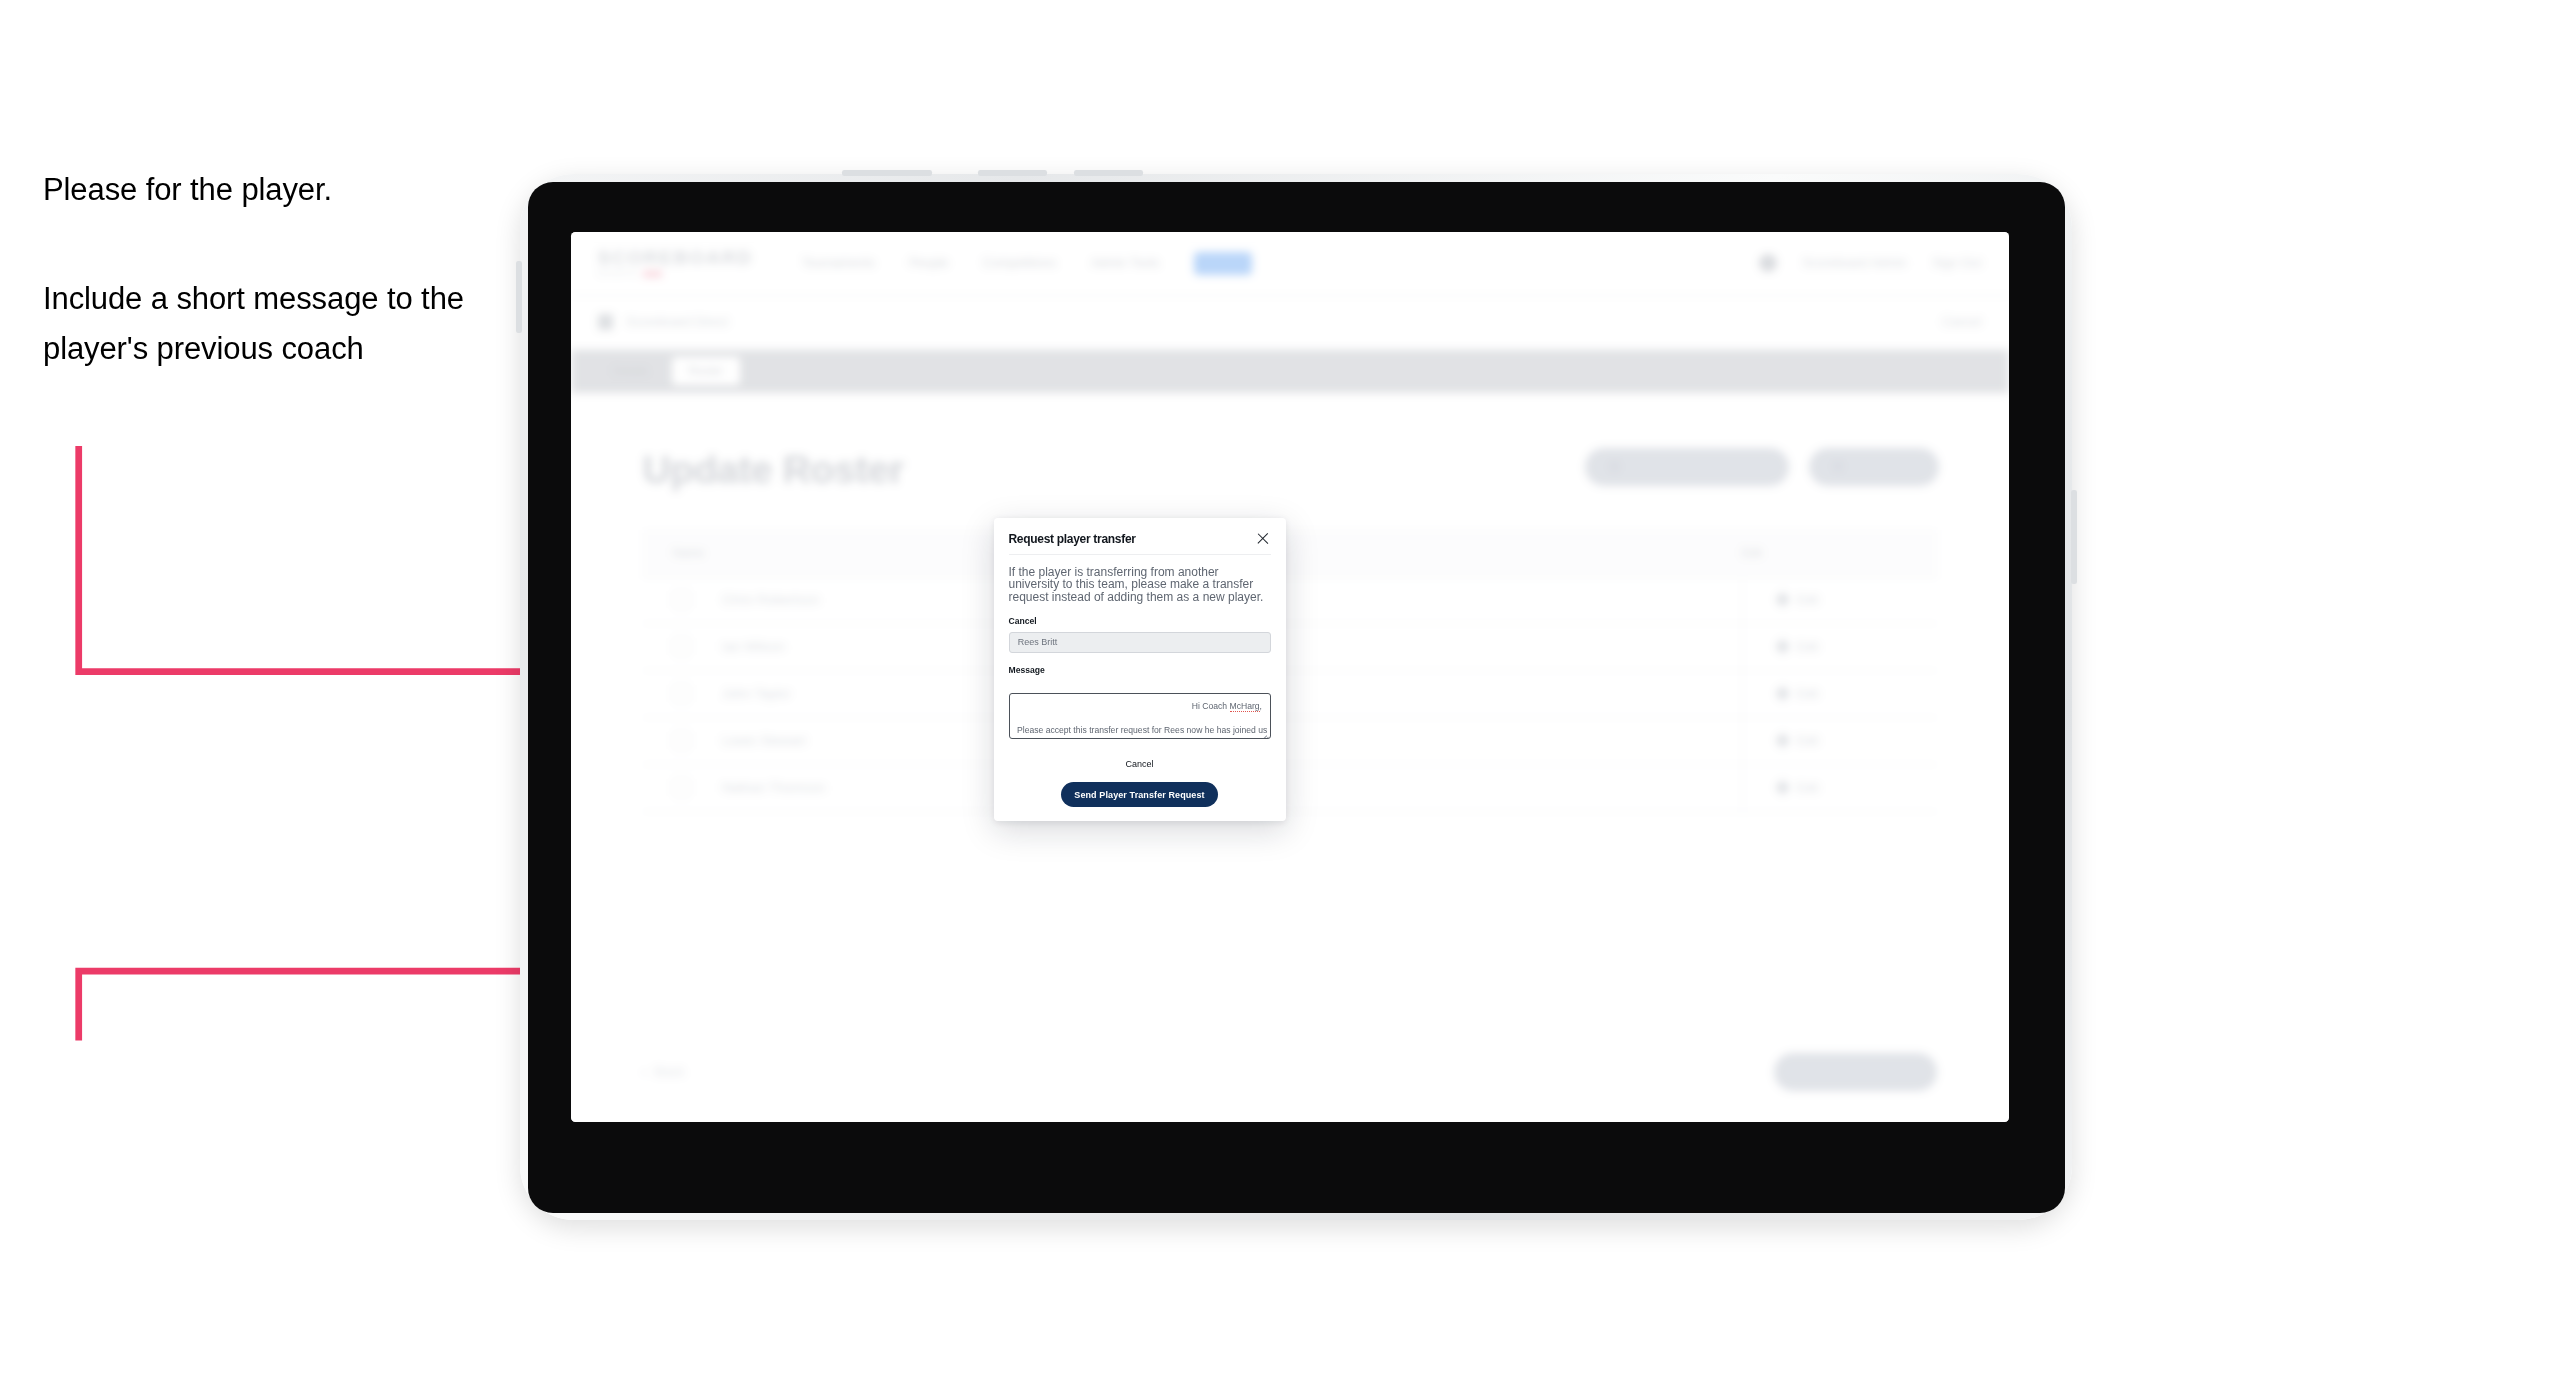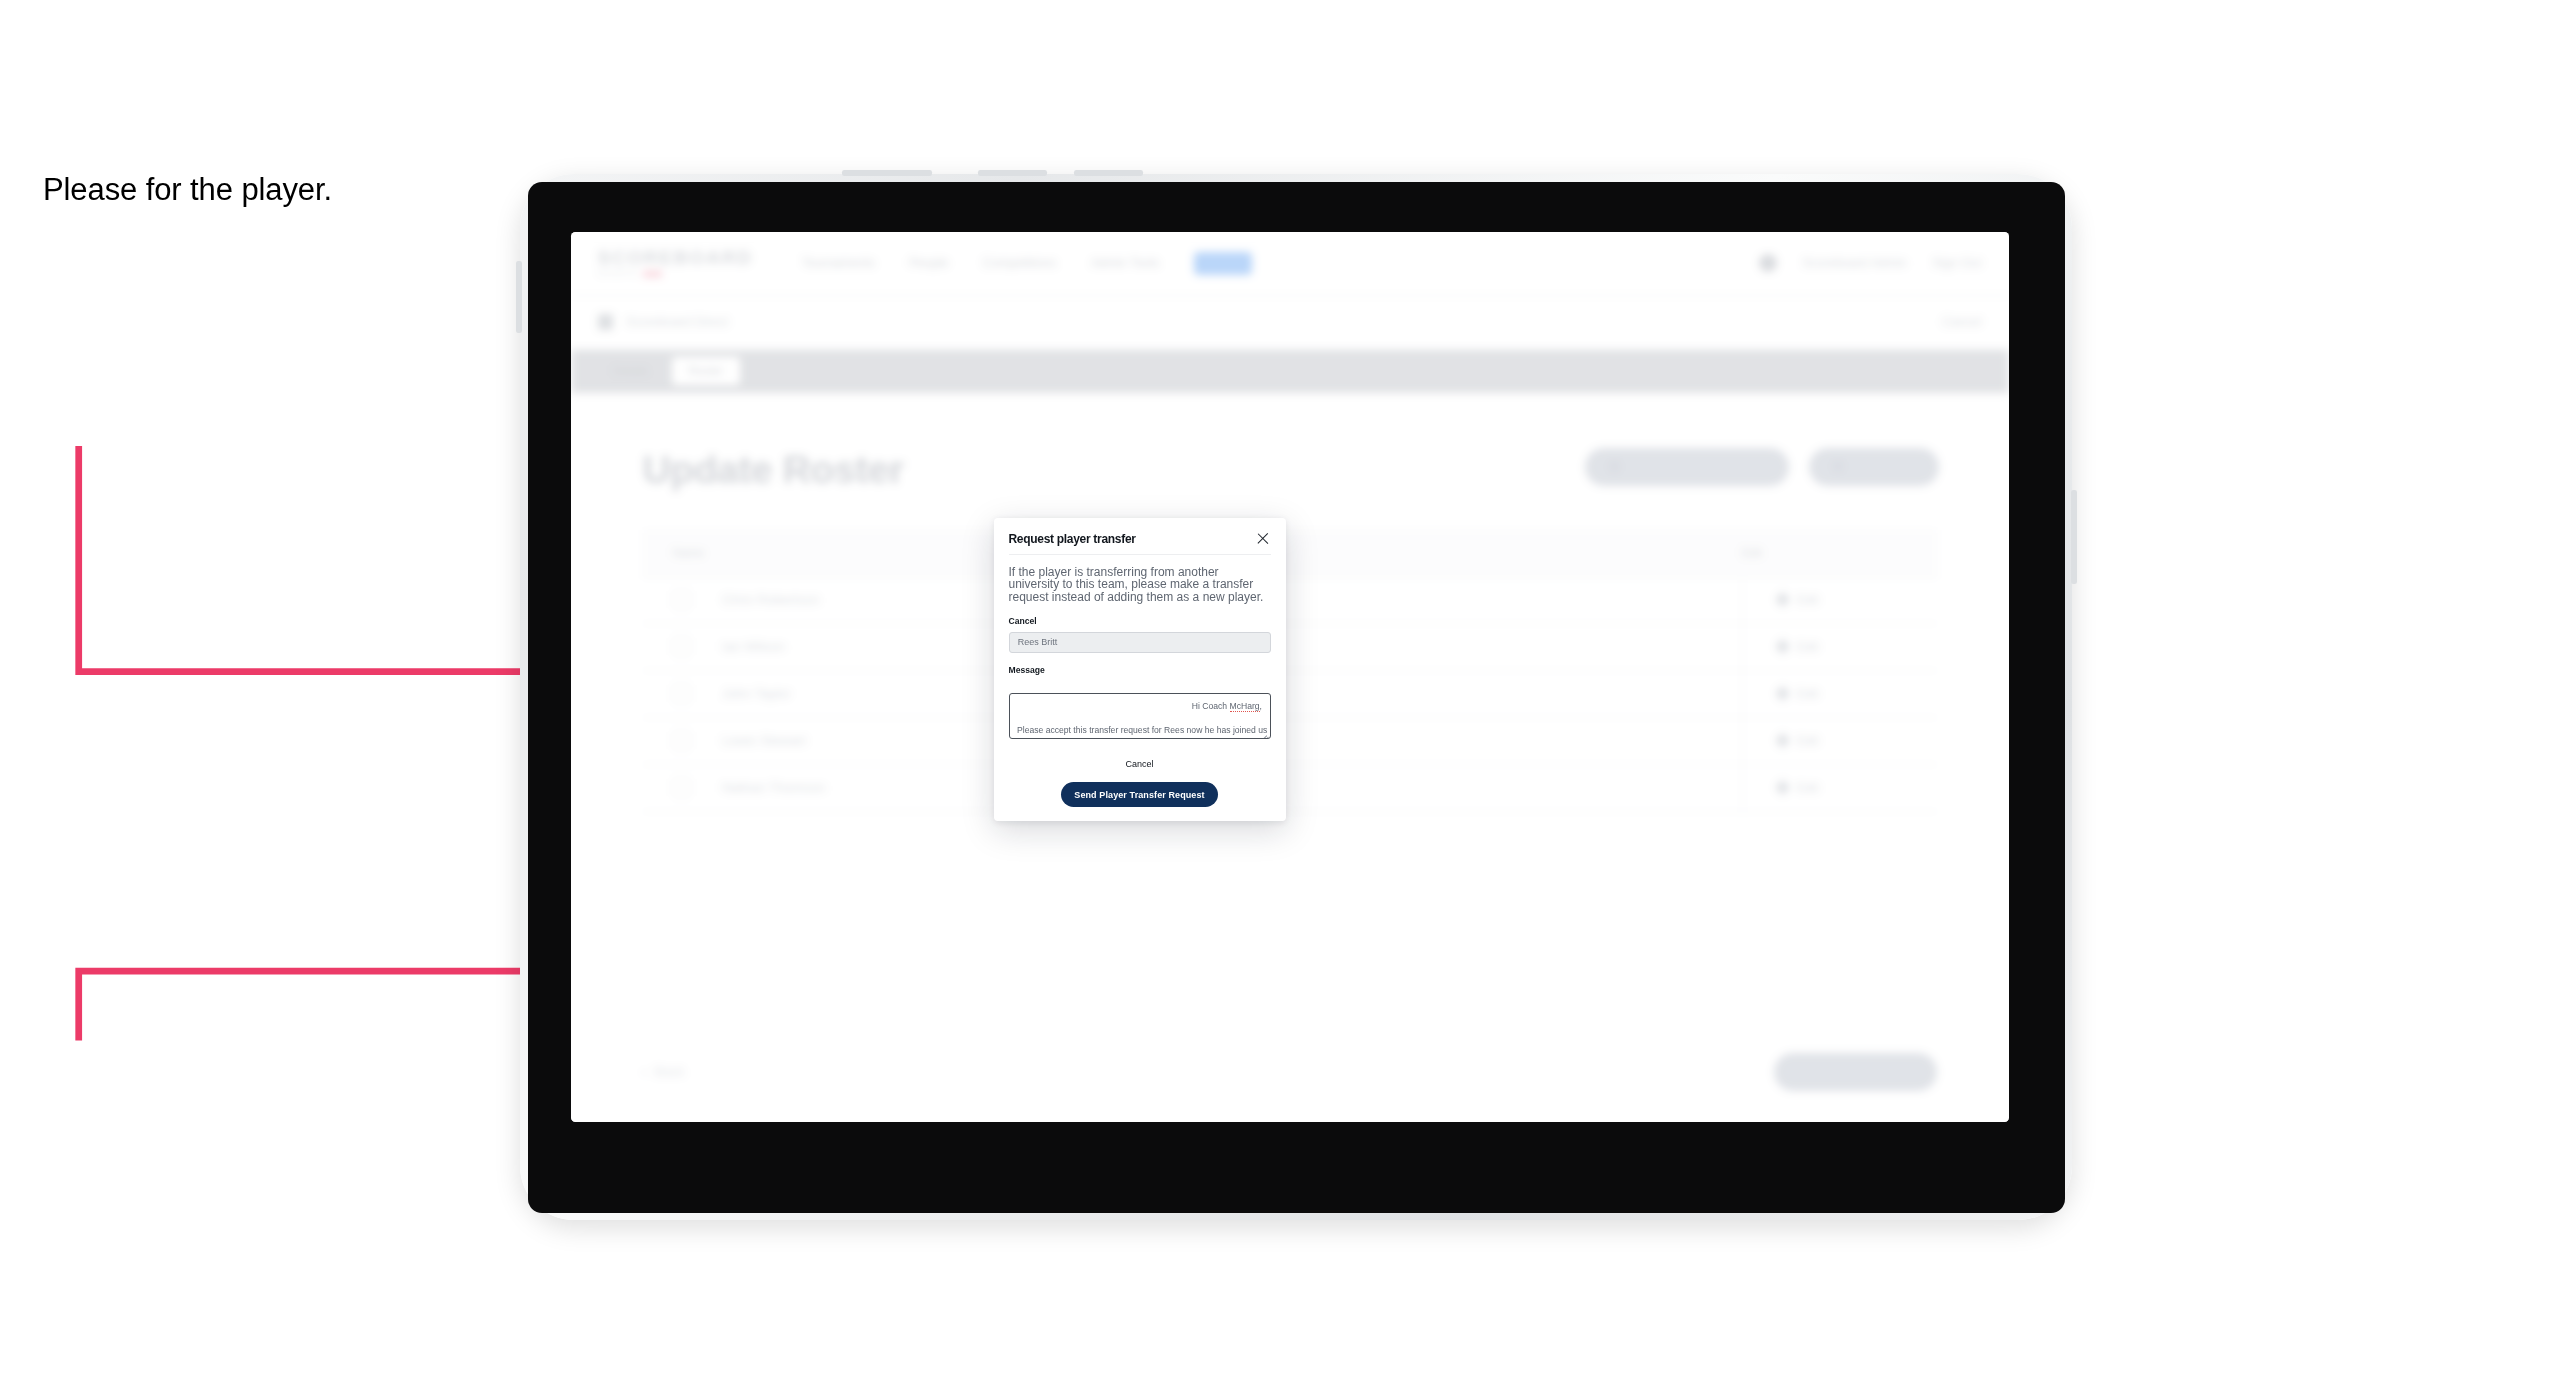--- a/index.html
+++ b/index.html
@@ -75,21 +75,21 @@
     box-shadow: 0 7.5px 27px rgba(0,0,0,0.13);
     padding: 7.5px;
     box-sizing: border-box;
   }
   .device-bezel {
     position: absolute;
     left: 7.5px;
     top: 7.5px;
     width: 1537px;
     height: 1031px;
-    border-radius: 14px;
+    border-radius: 25px;
     background: #0b0b0c;
     box-sizing: border-box;
   }
   .device-btn-power {
     position: absolute;
     left: 322px;
     top: -3.7px;
     width: 90px;
     height: 6px;
     background: #dcdfe2;
@@ -522,20 +522,21 @@
     cursor: pointer;
     font-family: inherit;
     letter-spacing: 0.1px;
   }
 </style>
 </head>
 <body>
 
 <div class="annotations">
   <div class="ann-line-1">Please for the player.</div>
+  <div class="ann-block-2">Include a short message to the player's previous coach</div>
 </div>
 
 <svg class="arrow-layer" viewBox="0 0 3440 1851" width="2576" height="1386">
 
   <path d="M 105 600 L 105 897 L 1358 897" fill="none" stroke="#EC3B68" stroke-width="9" stroke-linecap="square" stroke-linejoin="miter"></path>
   <path d="M 1332 866 L 1375 897 L 1332 928" fill="none" stroke="#EC3B68" stroke-width="9" stroke-linecap="butt" stroke-linejoin="miter"></path>
 
   <path d="M 105 1385 L 105 1297 L 1870 1297 L 1870 1195" fill="none" stroke="#EC3B68" stroke-width="9" stroke-linecap="square" stroke-linejoin="miter"></path>
   <path d="M 1838 1212 L 1870 1172 L 1902 1212" fill="none" stroke="#EC3B68" stroke-width="9" stroke-linecap="butt" stroke-linejoin="miter"></path>
 </svg>

